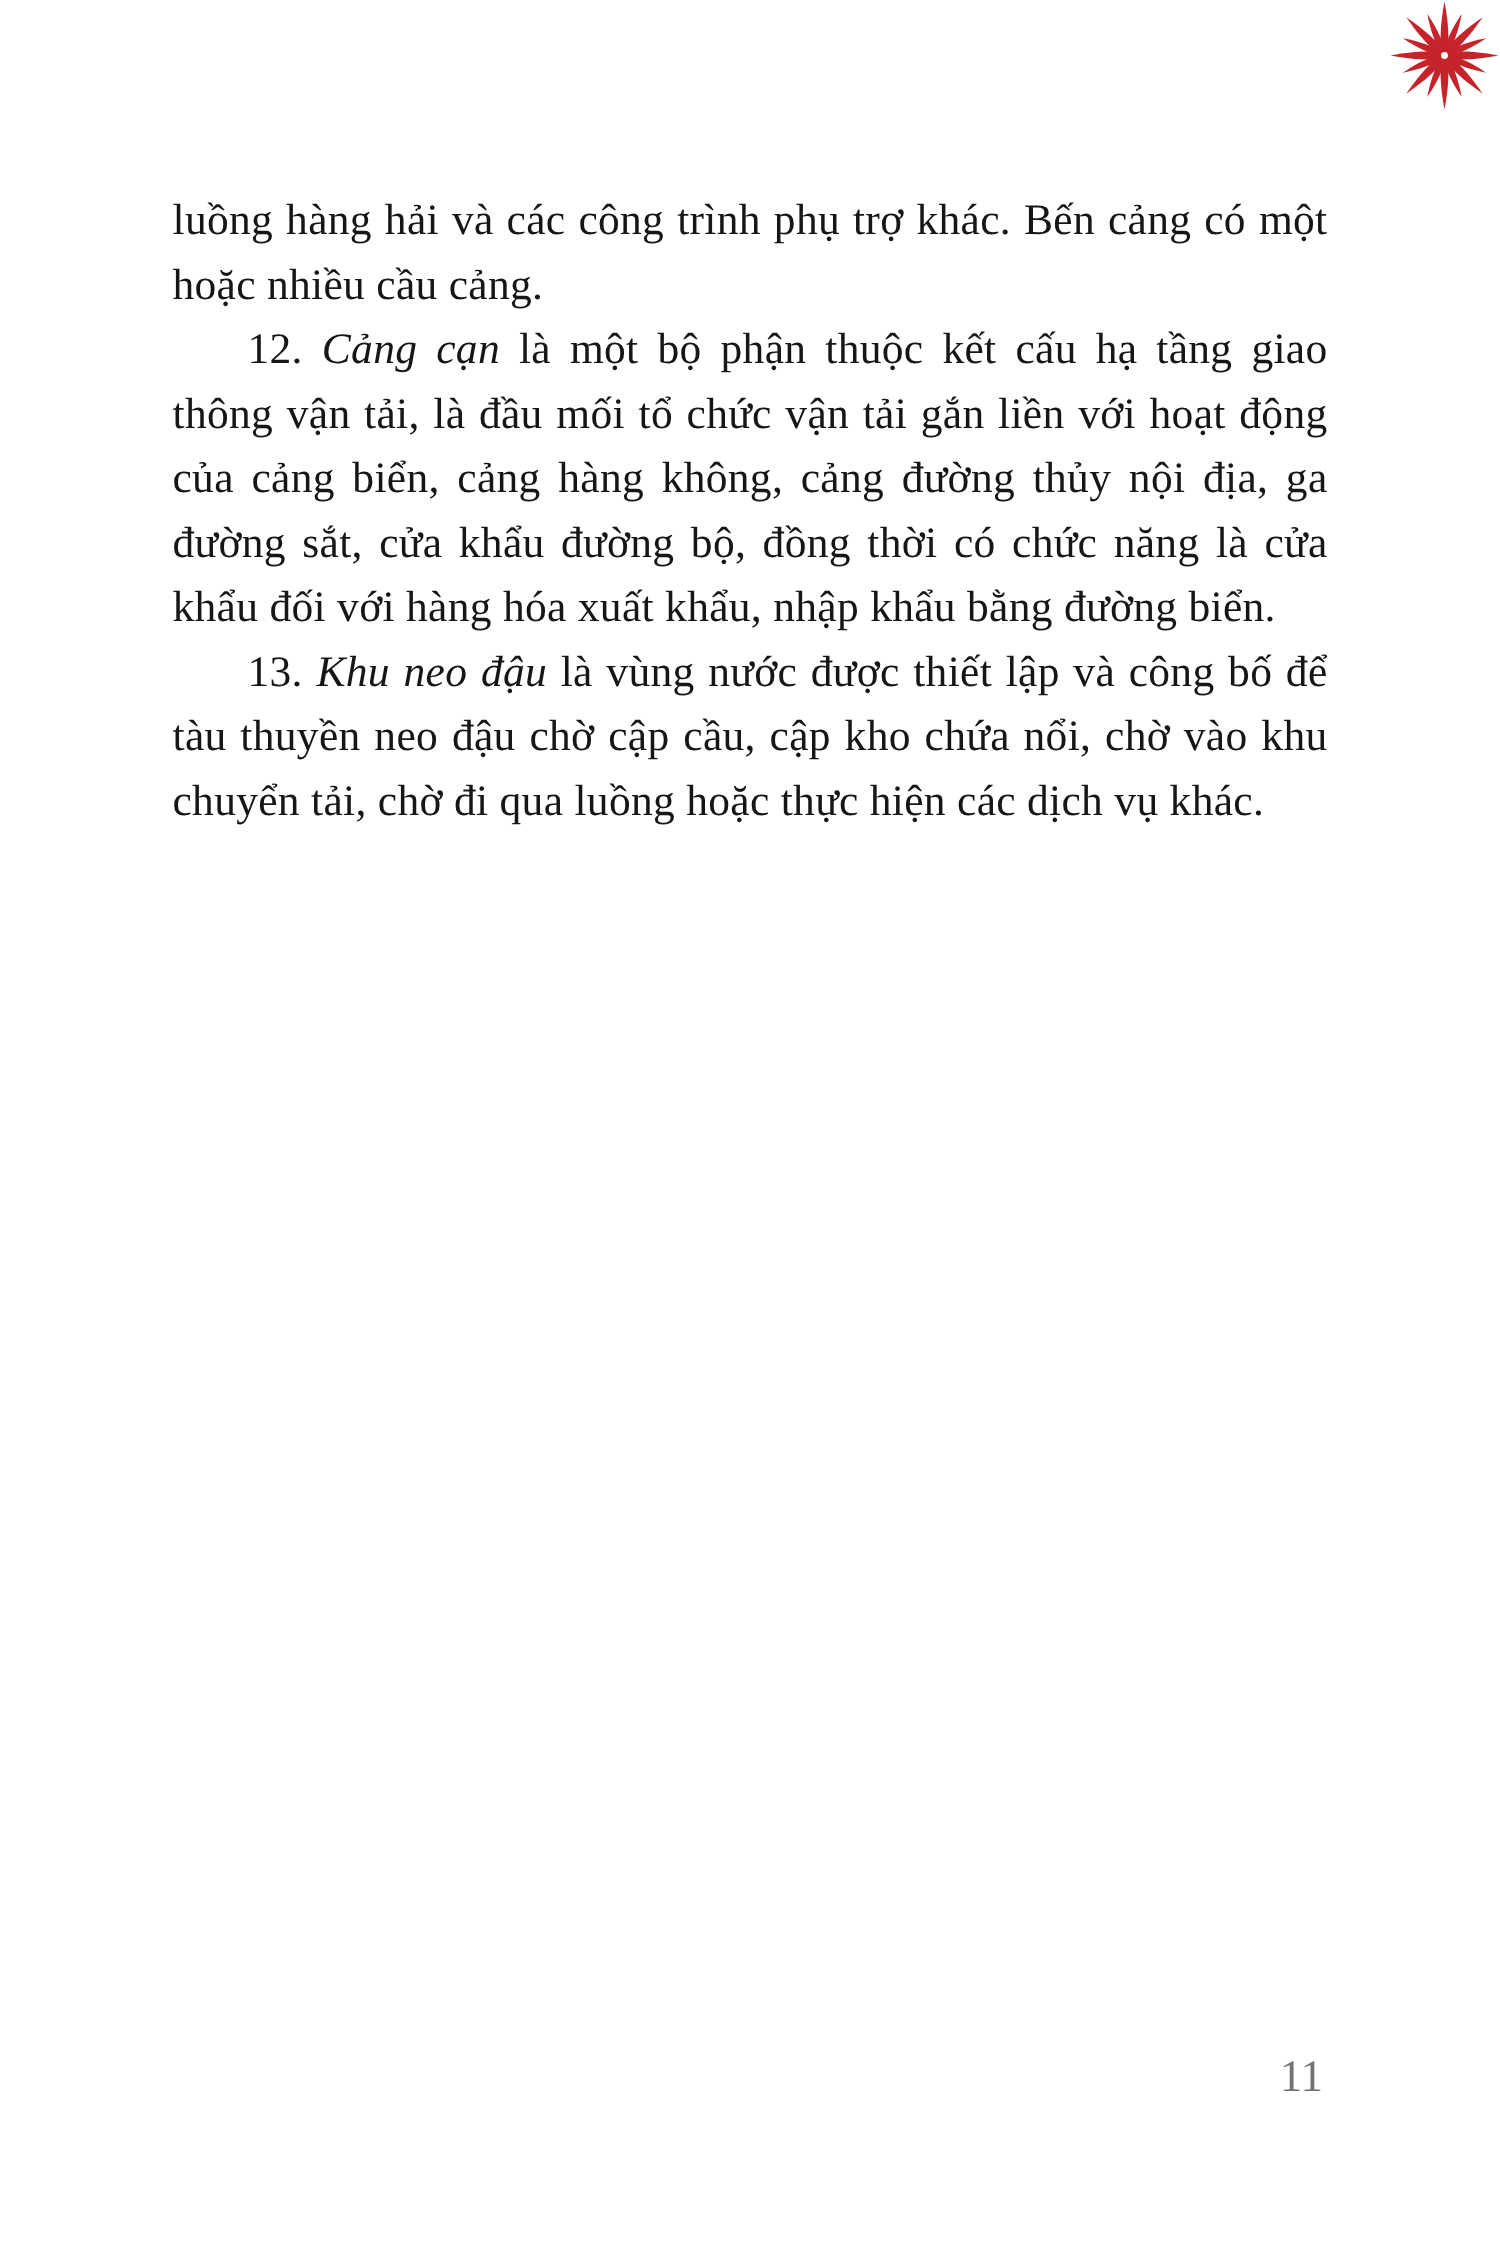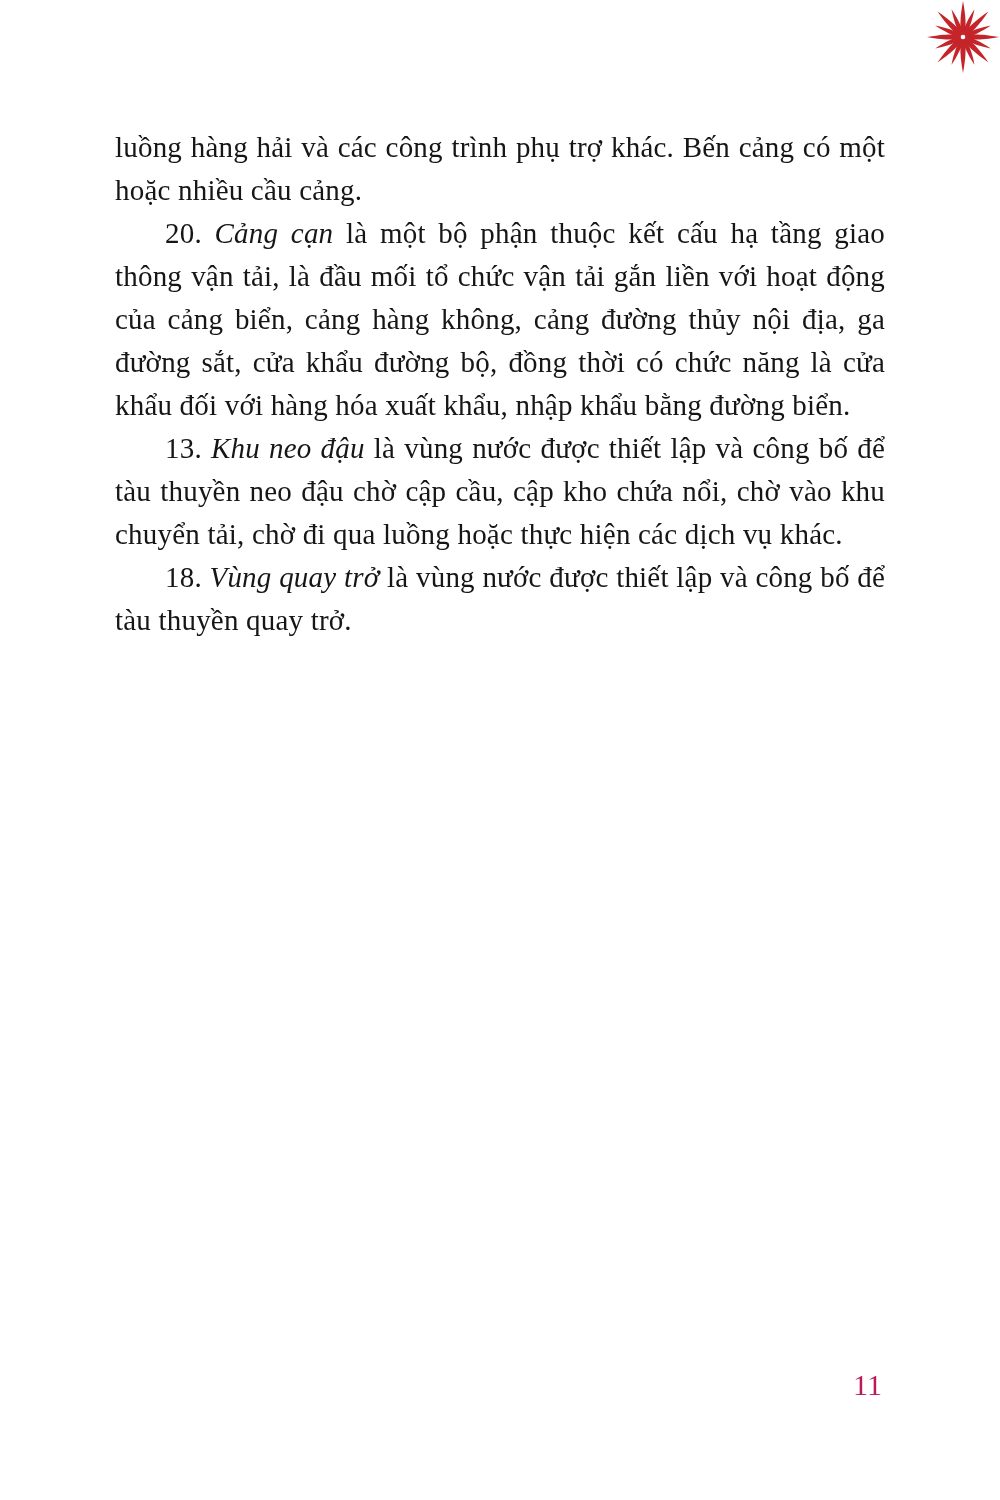--- a/index.html
+++ b/index.html
@@ -42,21 +42,21 @@
   }
   .term-italic {
     font-style: italic;
   }
   .page-number {
     position: absolute;
     right: 118px;
     bottom: 100px;
     font-size: 30px;
     line-height: 30px;
-    color: #be185d;
+    color: #737373;
   }
 </style>
 </head>
 <body>
 
 <div class="page">
 
   <div class="logo">
     <svg viewBox="0 0 82 82" width="82" height="82">
       <g id="logo-rays" transform="translate(41,41)">
@@ -83,20 +83,19 @@
           <path d="M0,-30 C2.5,-18 2.5,-9 1.6,-4 L-1.6,-4 C-2.5,-9 -2.5,-18 0,-30 Z" transform="rotate(337.5)" fill="#c5242a"></path>
         </g>
         <circle r="5.5" cx="0" cy="0" class="logo-core" fill="#c5242a"></circle>
         <circle r="2.3" cx="0" cy="0" fill="#ffffff"></circle>
       </g>
     </svg>
   </div>
 
   <div class="text-block">
       <p class="para no-indent"><span>luồng hàng hải và các công trình phụ trợ khác. Bến cảng có một hoặc nhiều cầu cảng.</span></p>
-      <p class="para"><span>20. </span><span class="term-italic">Cảng cạn</span><span> là một bộ phận thuộc kết cấu hạ tầng giao thông vận tải, là đầu mối tổ chức vận tải gắn liền với hoạt động của cảng biển, cảng hàng không, cảng đường thủy nội địa, ga đường sắt, cửa khẩu đường bộ, đồng thời có chức năng là cửa khẩu đối với hàng hóa xuất khẩu, nhập khẩu bằng đường biển.</span></p>
+      <p class="para"><span>12. </span><span class="term-italic">Cảng cạn</span><span> là một bộ phận thuộc kết cấu hạ tầng giao thông vận tải, là đầu mối tổ chức vận tải gắn liền với hoạt động của cảng biển, cảng hàng không, cảng đường thủy nội địa, ga đường sắt, cửa khẩu đường bộ, đồng thời có chức năng là cửa khẩu đối với hàng hóa xuất khẩu, nhập khẩu bằng đường biển.</span></p>
       <p class="para"><span>13. </span><span class="term-italic">Khu neo đậu</span><span> là vùng nước được thiết lập và công bố để tàu thuyền neo đậu chờ cập cầu, cập kho chứa nổi, chờ vào khu chuyển tải, chờ đi qua luồng hoặc thực hiện các dịch vụ khác.</span></p>
-      <p class="para"><span>18. </span><span class="term-italic">Vùng quay trở</span><span> là vùng nước được thiết lập và công bố để tàu thuyền quay trở.</span></p>
     </div>
 
   <div class="page-number">11</div>
 
 </div>
 
 </body></html>

